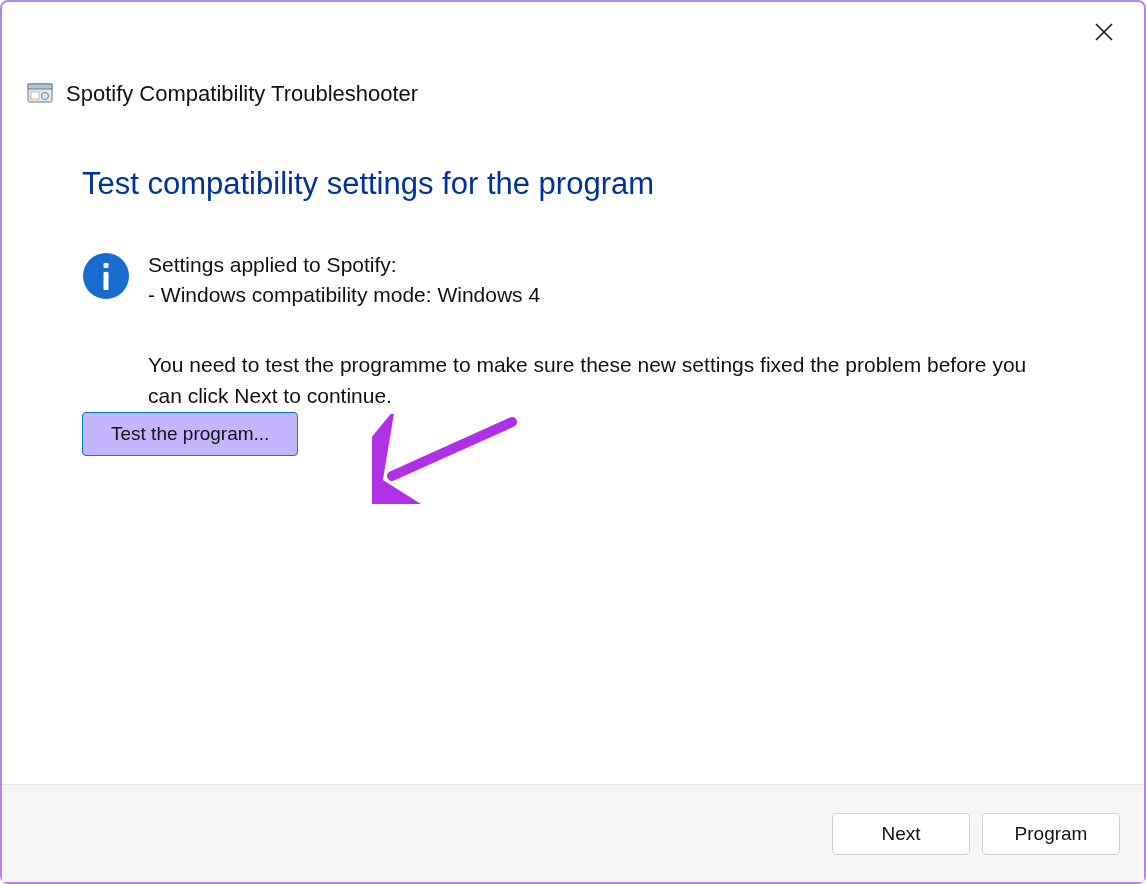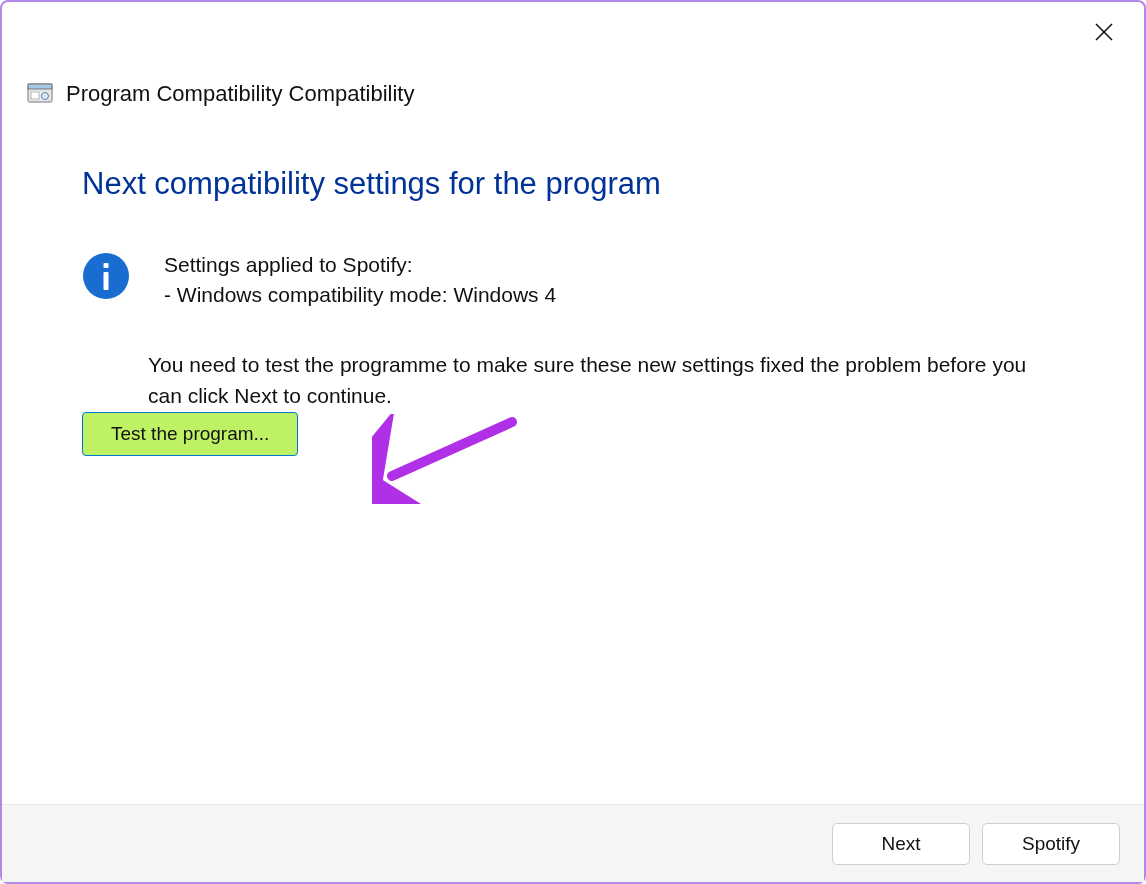--- a/index.html
+++ b/index.html
@@ -64,21 +64,21 @@
     }
     .page-heading {
       font-size: 31px;
       color: #003399;
       font-weight: 400;
       margin-bottom: 48px;
     }
     .info-row {
       display: flex;
       align-items: flex-start;
-      gap: 34px;
+      gap: 18px;
       margin-bottom: 38px;
     }
     .info-icon {
       width: 48px;
       height: 48px;
       flex-shrink: 0;
       margin-top: 2px;
     }
     .info-text {
       font-size: 21px;
@@ -87,37 +87,37 @@
     }
     .instruction-text {
       font-size: 21px;
       color: #111111;
       line-height: 1.5;
       margin-left: 66px;
       max-width: 920px;
     }
     .test-btn {
       margin-left: 0;
-      background: #bef264;
+      background: #c4b5fd;
       border: 1px solid #0078d4;
       border-radius: 4px;
       padding: 10px 28px;
       font-size: 19px;
       color: #111111;
       cursor: pointer;
       font-family: inherit;
     }
     .annotation-arrow {
       position: absolute;
       left: 370px;
       top: 412px;
       pointer-events: none;
     }
     .footer {
-      height: 78px;
+      height: 98px;
       background: #f5f5f5;
       border-top: 1px solid #e8e8e8;
       display: flex;
       align-items: center;
       justify-content: flex-end;
       padding: 0 24px;
       gap: 12px;
     }
     .footer-btn {
       background: #ffffff;
@@ -148,25 +148,25 @@
 
   <div class="header">
     <span class="header-icon">
       <svg viewBox="0 0 28 28">
         <rect x="2" y="4" width="24" height="18" rx="1.5" fill="#e8e8e8" stroke="#777" stroke-width="1"></rect>
         <rect x="2" y="4" width="24" height="5" fill="#a8c8e8" stroke="#777" stroke-width="1"></rect>
         <rect x="5" y="12" width="8" height="7" fill="#fff" stroke="#aaa" stroke-width="0.8"></rect>
         <circle cx="19" cy="16" r="3.5" fill="#d8e8f8" stroke="#5a8ab8" stroke-width="1"></circle>
       </svg>
     </span>
-    <span class="header-title">Program Compatibility Compatibility</span>
+    <span class="header-title">Spotify Compatibility Troubleshooter</span>
   </div>
 
   <div class="content">
-    <h1 class="page-heading">Next compatibility settings for the program</h1>
+    <h1 class="page-heading">Test compatibility settings for the program</h1>
 
     <div class="info-row">
       <span class="info-icon">
         <svg viewBox="0 0 48 48">
           <circle cx="24" cy="24" r="23" fill="#1a6dd0"></circle>
           <rect x="21.5" y="11" width="5" height="5" rx="1" fill="#ffffff"></rect>
           <rect x="21.5" y="20" width="5" height="18" rx="1" fill="#ffffff"></rect>
         </svg>
       </span>
       <div class="info-text">
@@ -184,16 +184,16 @@
     <defs>
       <marker id="arrowhead" markerWidth="12" markerHeight="12" refX="3" refY="6" orient="auto">
         <path d="M0,0 L12,6 L0,12 L4,6 Z" fill="#b030e8"></path>
       </marker>
     </defs>
     <line x1="140" y1="8" x2="20" y2="62" stroke="#b030e8" stroke-width="10" stroke-linecap="round" marker-end="url(#arrowhead)"></line>
   </svg>
 
   <div class="footer">
     <button class="footer-btn">Next</button>
-    <button class="footer-btn">Spotify</button>
+    <button class="footer-btn">Program</button>
   </div>
 
 </div>
 
 </body></html>

